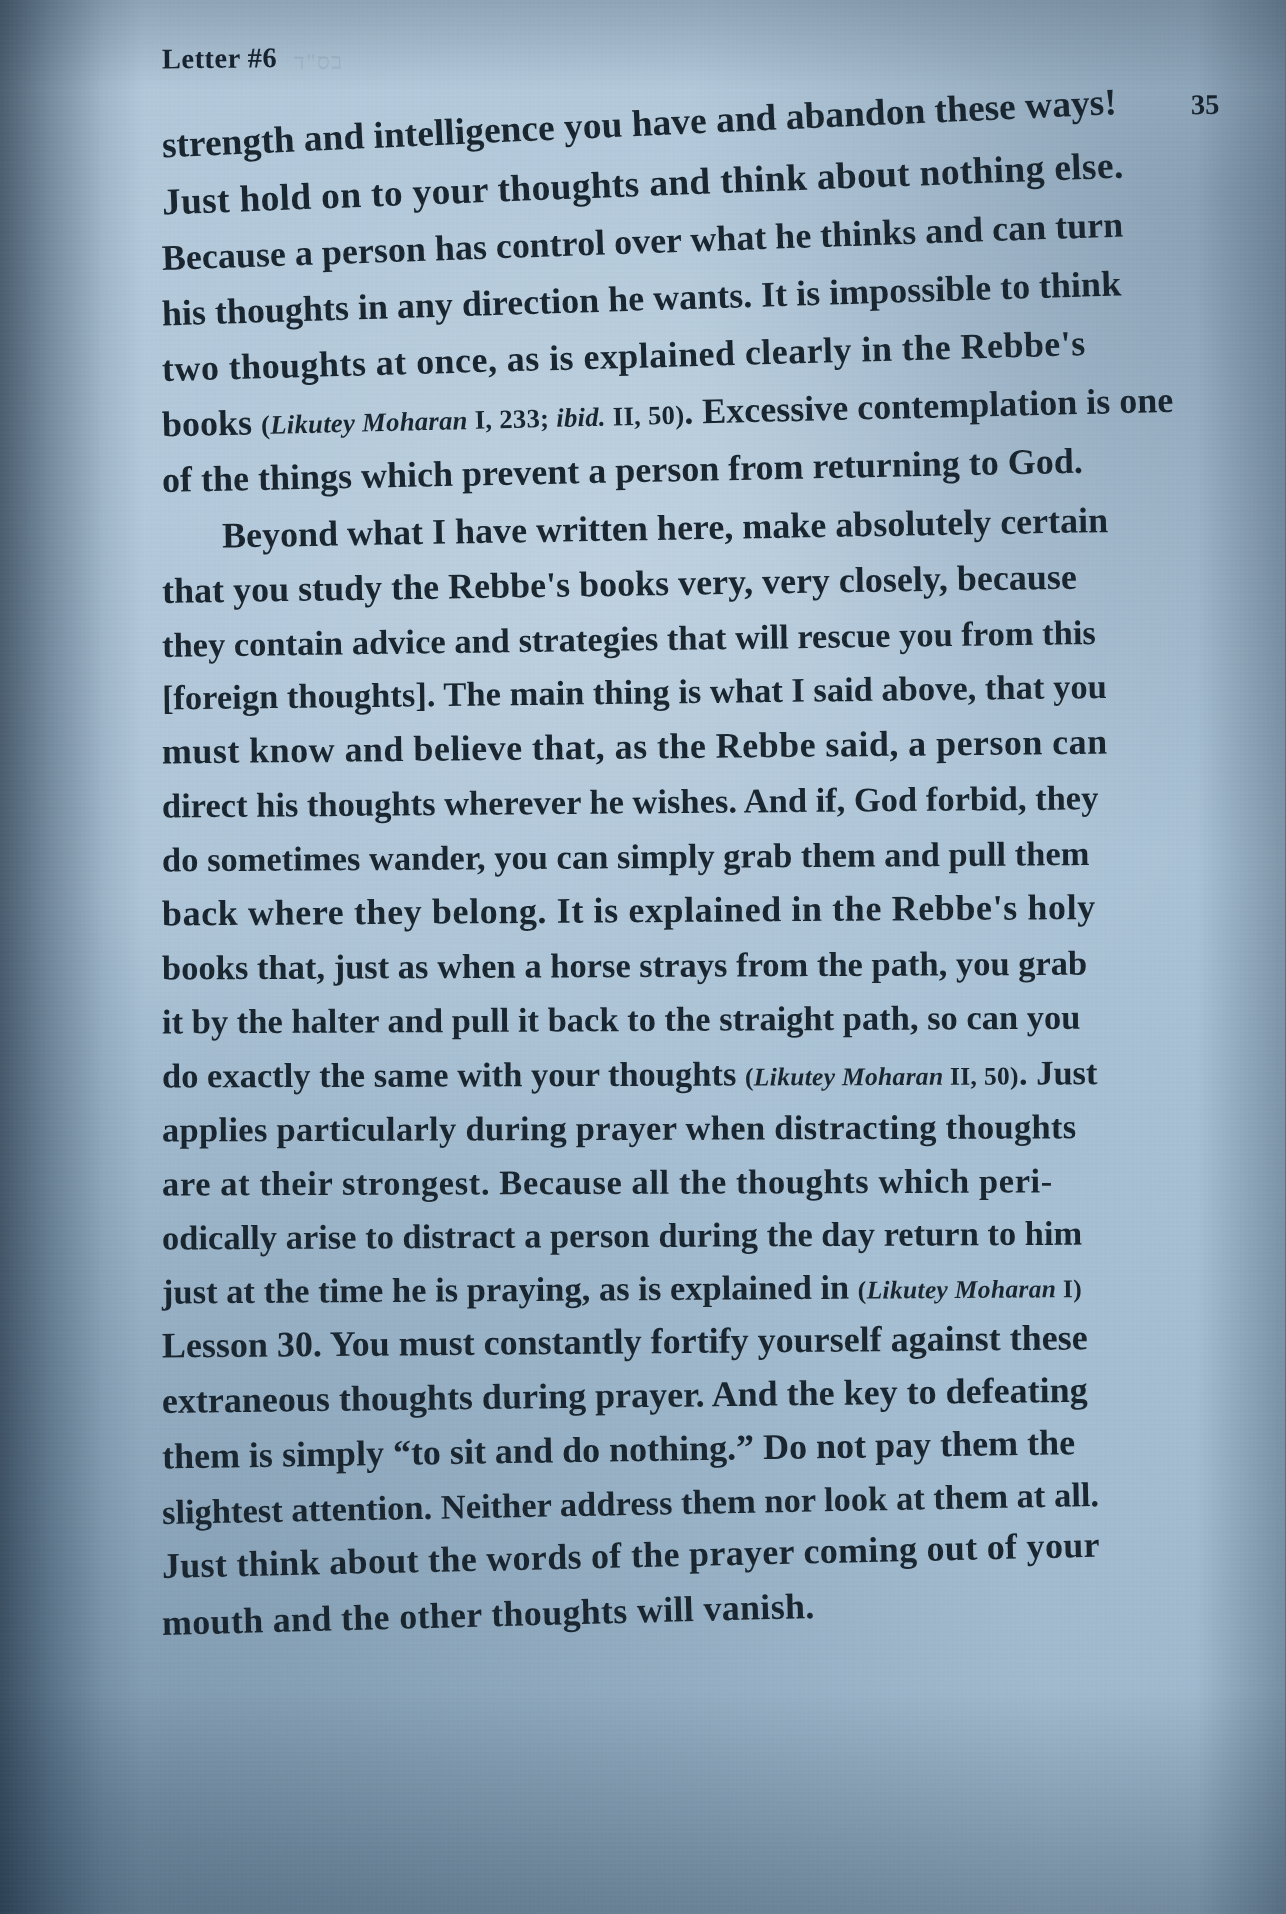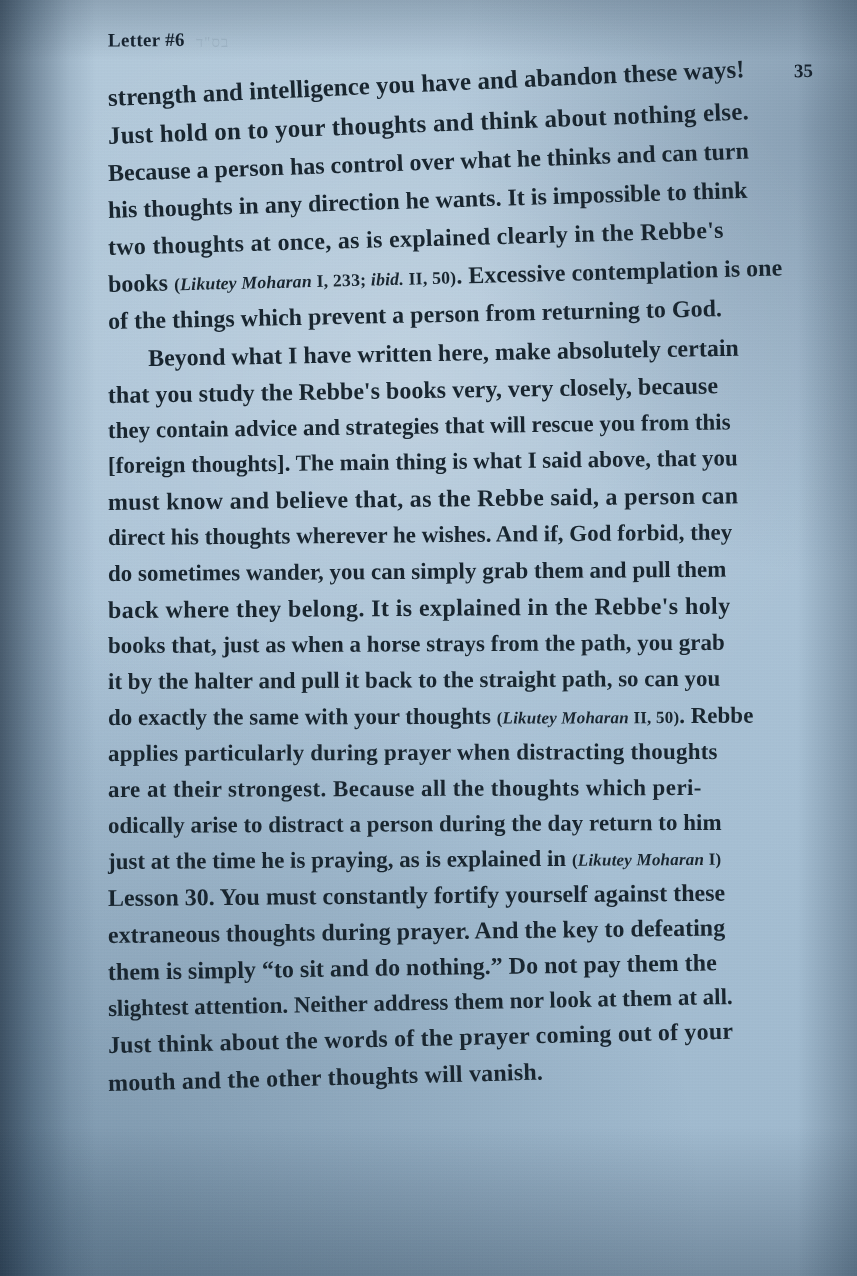--- a/index.html
+++ b/index.html
@@ -157,21 +157,21 @@
         <div class="line" style="position: absolute; top: 261px; left: 40px; font-size: 24px; letter-spacing: 0px; transform: rotate(-1deg);"><span>Beyond what I have written here, make absolutely certain</span></div>
         <div class="line" style="position: absolute; top: 298px; left: 0px; font-size: 24px; letter-spacing: 0px; transform: rotate(-0.9deg);"><span>that you study the Rebbe's books very, very closely, because</span></div>
         <div class="line" style="position: absolute; top: 334px; left: 0px; font-size: 23px; letter-spacing: 0px; transform: rotate(-0.8deg);"><span>they contain advice and strategies that will rescue you from this</span></div>
         <div class="line" style="position: absolute; top: 369px; left: 0px; font-size: 23px; letter-spacing: 0px; transform: rotate(-0.7deg);"><span>[foreign thoughts]. The main thing is what I said above, that you</span></div>
         <div class="line" style="position: absolute; top: 405px; left: 0px; font-size: 24px; letter-spacing: 0.3px; transform: rotate(-0.6deg);"><span>must know and believe that, as the Rebbe said, a person can</span></div>
         <div class="line" style="position: absolute; top: 441px; left: 0px; font-size: 23px; letter-spacing: 0px; transform: rotate(-0.5deg);"><span>direct his thoughts wherever he wishes. And if, God forbid, they</span></div>
         <div class="line" style="position: absolute; top: 477px; left: 0px; font-size: 23px; letter-spacing: 0px; transform: rotate(-0.4deg);"><span>do sometimes wander, you can simply grab them and pull them</span></div>
         <div class="line" style="position: absolute; top: 513px; left: 0px; font-size: 24px; letter-spacing: 0.4px; transform: rotate(-0.4deg);"><span>back where they belong. It is explained in the Rebbe's holy</span></div>
         <div class="line" style="position: absolute; top: 549px; left: 0px; font-size: 23px; letter-spacing: 0px; transform: rotate(-0.3deg);"><span>books that, just as when a horse strays from the path, you grab</span></div>
         <div class="line" style="position: absolute; top: 585px; left: 0px; font-size: 23px; letter-spacing: 0px; transform: rotate(-0.3deg);"><span>it by the halter and pull it back to the straight path, so can you</span></div>
-        <div class="line" style="position: absolute; top: 621px; left: 0px; font-size: 23px; letter-spacing: 0px; transform: rotate(-0.2deg);"><span>do exactly the same with your thoughts </span><span class="cite-up">(</span><span class="cite">Likutey Moharan</span><span class="cite-up"> II, 50)</span><span>. Rebbe</span></div>
+        <div class="line" style="position: absolute; top: 621px; left: 0px; font-size: 23px; letter-spacing: 0px; transform: rotate(-0.2deg);"><span>do exactly the same with your thoughts </span><span class="cite-up">(</span><span class="cite">Likutey Moharan</span><span class="cite-up"> II, 50)</span><span>. Just</span></div>
         <div class="line" style="position: absolute; top: 657px; left: 0px; font-size: 23px; letter-spacing: 0.2px; transform: rotate(-0.2deg);"><span>applies particularly during prayer when distracting thoughts</span></div>
         <div class="line" style="position: absolute; top: 693px; left: 0px; font-size: 23px; letter-spacing: 0.4px; transform: rotate(-0.2deg);"><span>are at their strongest. Because all the thoughts which peri-</span></div>
         <div class="line" style="position: absolute; top: 729px; left: 0px; font-size: 23px; letter-spacing: 0px; transform: rotate(-0.3deg);"><span>odically arise to distract a person during the day return to him</span></div>
         <div class="line" style="position: absolute; top: 765px; left: 0px; font-size: 23px; letter-spacing: 0px; transform: rotate(-0.4deg);"><span>just at the time he is praying, as is explained in </span><span class="cite-up">(</span><span class="cite">Likutey Moharan</span><span class="cite-up"> I)</span></div>
         <div class="line" style="position: absolute; top: 801px; left: 0px; font-size: 24px; letter-spacing: 0px; transform: rotate(-0.5deg);"><span>Lesson 30. You must constantly fortify yourself against these</span></div>
         <div class="line" style="position: absolute; top: 838px; left: 0px; font-size: 24px; letter-spacing: 0px; transform: rotate(-0.7deg);"><span>extraneous thoughts during prayer. And the key to defeating</span></div>
         <div class="line" style="position: absolute; top: 875px; left: 0px; font-size: 24px; letter-spacing: 0px; transform: rotate(-0.9deg);"><span>them is simply “to sit and do nothing.” Do not pay them the</span></div>
         <div class="line" style="position: absolute; top: 912px; left: 0px; font-size: 23px; letter-spacing: 0px; transform: rotate(-1.1deg);"><span>slightest attention. Neither address them nor look at them at all.</span></div>
         <div class="line" style="position: absolute; top: 948px; left: 0px; font-size: 24px; letter-spacing: 0.2px; transform: rotate(-1.3deg);"><span>Just think about the words of the prayer coming out of your</span></div>
         <div class="line" style="position: absolute; top: 986px; left: 0px; font-size: 24px; letter-spacing: 0.2px; transform: rotate(-1.5deg);"><span>mouth and the other thoughts will vanish.</span></div>

